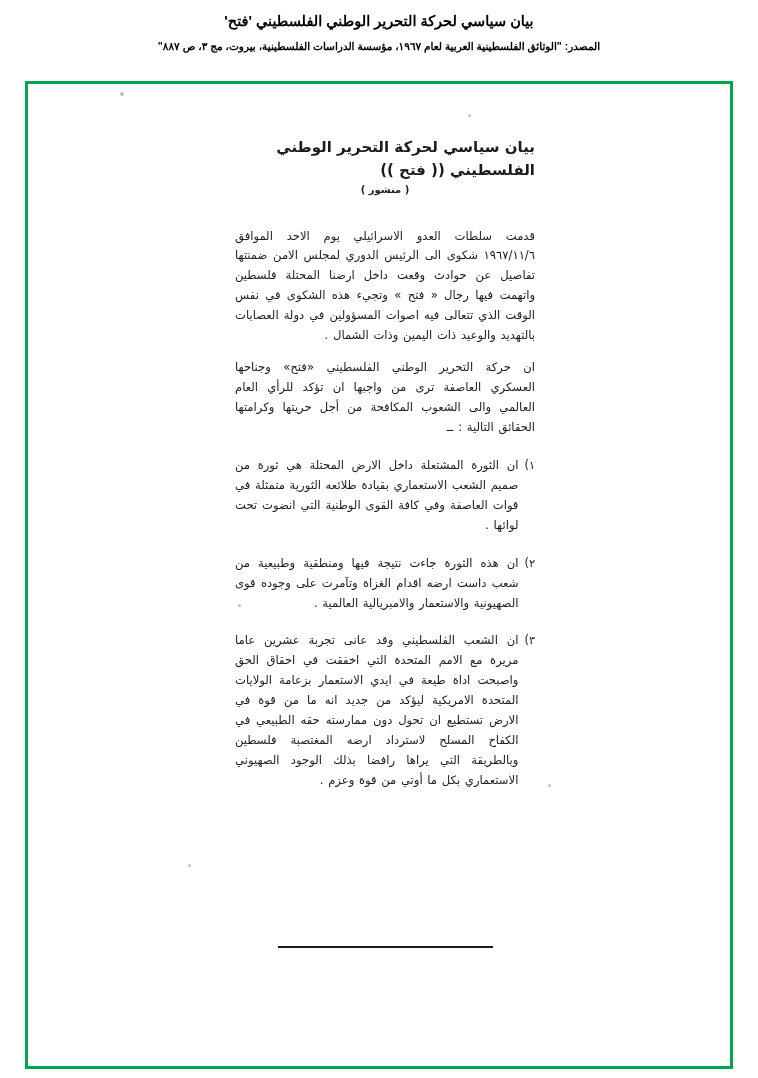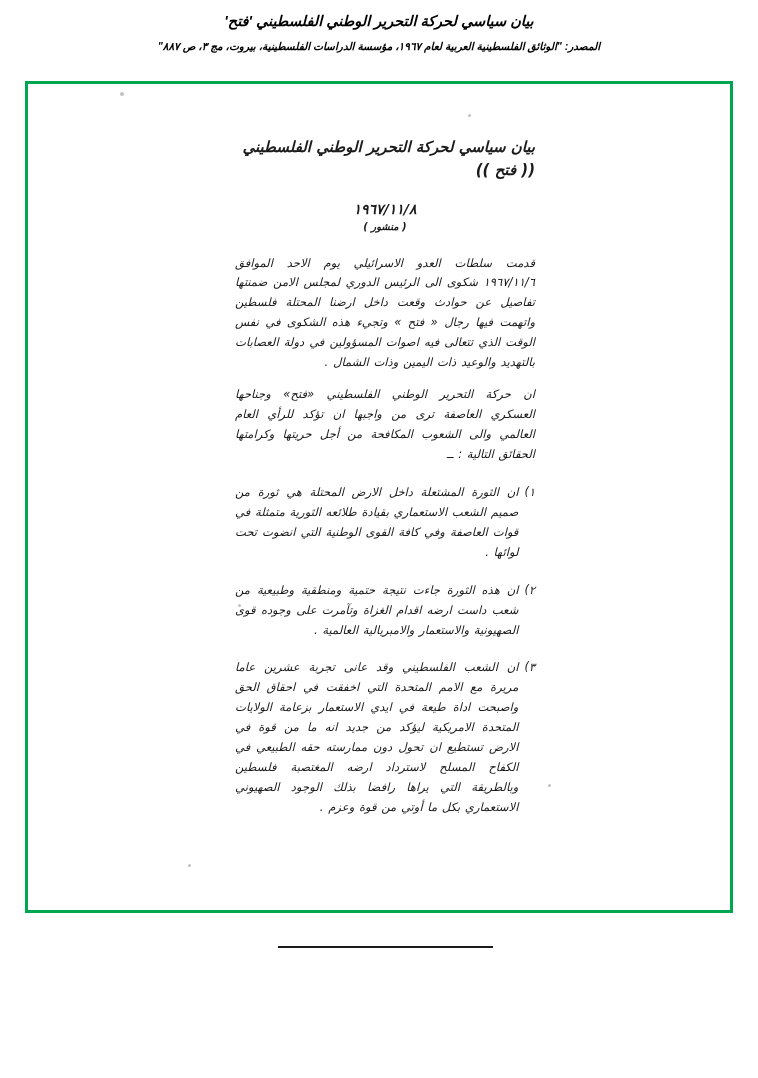--- a/index.html
+++ b/index.html
@@ -17,46 +17,44 @@
   .page {
     position: relative;
     width: 758px;
     height: 1078px;
     box-sizing: border-box;
   }
   
   .doc-header {
     text-align: center;
     padding-top: 12px;
-    font-style: italic;
   }
   .doc-header .title {
     font-size: 14.5px;
     font-weight: bold;
     letter-spacing: 0px;
     line-height: 1.3;
     color: #000;
   }
   .doc-header .source {
     margin-top: 9px;
     font-size: 10.5px;
     font-weight: bold;
     color: #000;
   }
   
   .frame {
     position: absolute;
     left: 25px;
     top: 81px;
     width: 708px;
-    height: 832px;
+    height: 988px;
     border: 3px solid #00a650;
     box-sizing: border-box;
     background: #ffffff;
-    font-style: italic;
   }
   .frame-inner {
     position: relative;
     width: 100%;
     height: 100%;
     box-sizing: border-box;
   }
   
   .scan {
     position: absolute;
@@ -88,21 +86,21 @@
   }
   .para {
     margin-top: 12px;
     font-size: 11.6px;
     line-height: 1.72;
     text-align: justify;
     text-align-last: right;
     word-spacing: 1px;
   }
   .para.first {
-    margin-top: 22px;
+    margin-top: 32px;
   }
   .numbered {
     margin-top: 18px;
     display: flex;
     flex-direction: row;
     gap: 6px;
     font-size: 11.6px;
     line-height: 1.72;
   }
   .numbered .num {
@@ -155,34 +153,33 @@
 
       <span class="speck" style="left:92px;top:8px;width:4px;height:4px;"></span>
       <span class="speck" style="left:440px;top:30px;width:3px;height:3px;"></span>
       <span class="speck" style="left:210px;top:520px;width:3px;height:3px;"></span>
       <span class="speck" style="left:520px;top:700px;width:3px;height:3px;"></span>
       <span class="speck" style="left:160px;top:780px;width:3px;height:3px;"></span>
 
       <div class="scan">
 
         <div class="head-title">بيان سياسي لحركة التحرير الوطني الفلسطيني (( فتح ))</div>
-        <div class="head-date">١٩٦٧/١١/٨</div>
         <div class="head-sub">( منشور )</div>
 
         <div class="para first">قدمت سلطات العدو الاسرائيلي يوم الاحد الموافق ١٩٦٧/١١/٦ شكوى الى الرئيس الدوري لمجلس الامن ضمنتها تفاصيل عن حوادث وقعت داخل ارضنا المحتلة فلسطين واتهمت فيها رجال « فتح » وتجيء هذه الشكوى في نفس الوقت الذي تتعالى فيه اصوات المسؤولين في دولة العصابات بالتهديد والوعيد ذات اليمين وذات الشمال .</div>
         <div class="para">ان حركة التحرير الوطني الفلسطيني «فتح» وجناحها العسكري العاصفة ترى من واجبها ان تؤكد للرأي العام العالمي والى الشعوب المكافحة من أجل حريتها وكرامتها الحقائق التالية : ــ</div>
 
         <div class="numbered">
           <div class="num">١)</div>
           <div class="txt">ان الثورة المشتعلة داخل الارض المحتلة هي ثورة من صميم الشعب الاستعماري بقيادة طلائعه الثورية متمثلة في قوات العاصفة وفي كافة القوى الوطنية التي انضوت تحت لوائها .</div>
         </div>
 
         <div class="numbered">
           <div class="num">٢)</div>
-          <div class="txt">ان هذه الثورة جاءت نتيجة حتمية ومنطقية وطبيعية من شعب داست ارضه اقدام الغزاة وتآمرت على وجوده قوى الصهيونية والاستعمار والامبريالية العالمية .</div>
+          <div class="txt">ان هذه الثورة جاءت نتيجة فيها ومنطقية وطبيعية من شعب داست ارضه اقدام الغزاة وتآمرت على وجوده قوى الصهيونية والاستعمار والامبريالية العالمية .</div>
         </div>
 
         <div class="numbered">
           <div class="num">٣)</div>
           <div class="txt">ان الشعب الفلسطيني وقد عانى تجربة عشرين عاما مريرة مع الامم المتحدة التي اخفقت في احقاق الحق واصبحت اداة طيعة في ايدي الاستعمار بزعامة الولايات المتحدة الامريكية ليؤكد من جديد انه ما من قوة في الارض تستطيع ان تحول دون ممارسته حقه الطبيعي في الكفاح المسلح لاسترداد ارضه المغتصبة فلسطين وبالطريقة التي يراها رافضا بذلك الوجود الصهيوني الاستعماري بكل ما أوتي من قوة وعزم .</div>
         </div>
 
       </div>
 
       <div class="rule-wrap">

